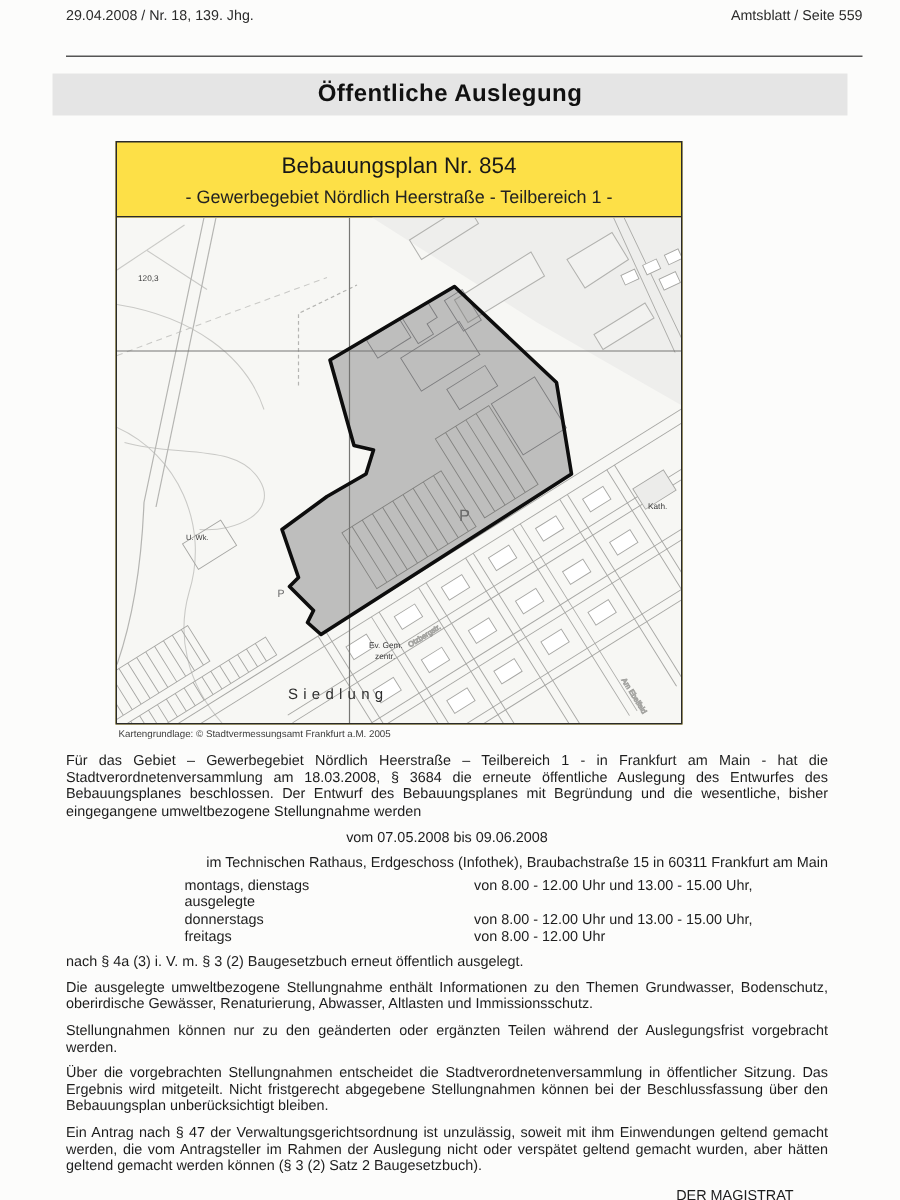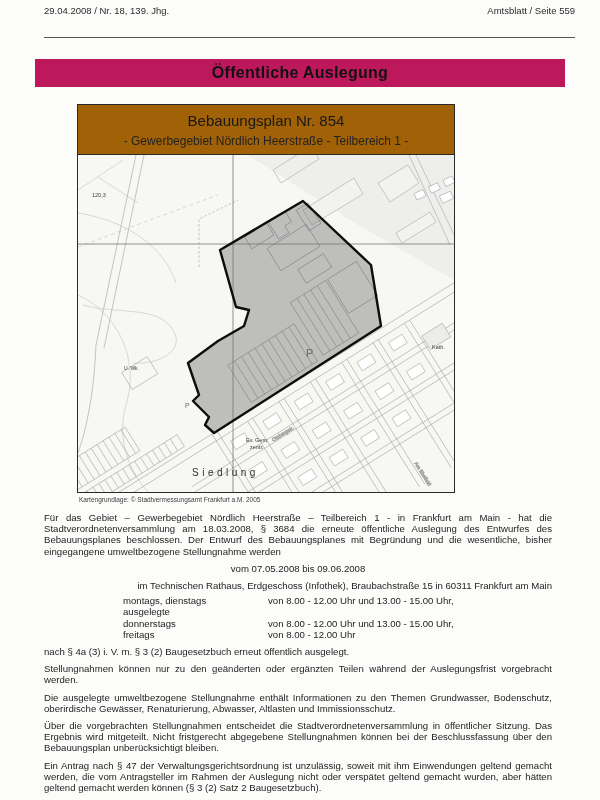--- a/index.html
+++ b/index.html
@@ -6,36 +6,36 @@
   .page{
     width:600px;height:800px;background:#fcfcfb;box-sizing:border-box;
     padding-top:5px;overflow:hidden;position:relative;
     font-family:"Liberation Sans", sans-serif;color:#1d1d1d;
   }
   .header{
     margin:0 25px 0 44px;display:flex;justify-content:space-between;
     font-size:9.5px;color:#2b2b2b;padding-bottom:21px;border-bottom:1px solid #555;
   }
   .banner{
-    margin:21px 35px 0;height:28px;background:#be185d;
+    margin:11px 35px 0;height:28px;background:#e5e5e5;
     display:flex;align-items:center;justify-content:center;
     font-size:16px;font-weight:bold;letter-spacing:.3px;color:#111;
   }
-  .plan-box{margin:17px 0 0 77px;width:376px;border:1px solid #2a2a2a;background:#a16207;}
+  .plan-box{margin:17px 0 0 77px;width:376px;border:1px solid #2a2a2a;background:#fde047;}
   .plan-title{padding:7px 0 6px;text-align:center;border-bottom:1px solid #2a2a2a;}
   .pt-main{font-size:15px;margin:0 0 5px;font-weight:normal;color:#181818;}
   .pt-sub{font-size:12px;color:#222;}
   svg.map{display:block;}
   .caption{margin:3px 0 0 79px;font-size:6.5px;color:#3c3c3c;}
   .bodytext{margin:9px 48px 0 44px;font-size:9.6px;line-height:11.2px;color:#1d1d1d;}
   .bodytext p{margin:0 0 6px;text-align:justify;}
   .center-line{text-align:center;margin:0 0 6px;}
   .center-line b{font-weight:normal;}
   .sched{margin:0 0 6px 79px;}
-  .sched-row{display:flex;}
+  .sched-row{display:flex;gap:48px;}
   .sched-days{width:145px;flex:none;}
   .sig{text-align:right;padding-right:23px;margin-top:9px;line-height:11.2px;}
   .maplabel{fill:#3a3a3a;}
 </style>
 </head>
 <body>
 
 <div class="page">
 
   <div class="header">
@@ -204,22 +204,22 @@
         <span class="sched-days">donnerstags</span>
         <span>von 8.00 - 12.00 Uhr und 13.00 - 15.00 Uhr,</span>
       </div>
       <div class="sched-row">
         <span class="sched-days">freitags</span>
         <span>von 8.00 - 12.00 Uhr</span>
       </div>
     </div>
 
     <p>nach § 4a (3) i. V. m. § 3 (2) Baugesetzbuch erneut öffentlich ausgelegt.</p>
+    <p>Die ausgelegte umweltbezogene Stellungnahme enthält Informationen zu den Themen Grundwasser, Bodenschutz, oberirdische Gewässer, Renaturierung, Abwasser, Altlasten und Immissionsschutz.</p>
     <p>Stellungnahmen können nur zu den geänderten oder ergänzten Teilen während der Auslegungsfrist vorgebracht werden.</p>
-    <p>Die ausgelegte umweltbezogene Stellungnahme enthält Informationen zu den Themen Grundwasser, Bodenschutz, oberirdische Gewässer, Renaturierung, Abwasser, Altlasten und Immissionsschutz.</p>
     <p>Über die vorgebrachten Stellungnahmen entscheidet die Stadtverordnetenversammlung in öffentlicher Sitzung. Das Ergebnis wird mitgeteilt. Nicht fristgerecht abgegebene Stellungnahmen können bei der Beschlussfassung über den Bebauungsplan unberücksichtigt bleiben.</p>
     <p>Ein Antrag nach § 47 der Verwaltungsgerichtsordnung ist unzulässig, soweit mit ihm Einwendungen geltend gemacht werden, die vom Antragsteller im Rahmen der Auslegung nicht oder verspätet geltend gemacht wurden, aber hätten geltend gemacht werden können (§ 3 (2) Satz 2 Baugesetzbuch).</p>
 
     <div class="sig">
       <div>DER MAGISTRAT</div>
       <div>Stadtplanungsamt</div>
     </div>
   </div>
 
 </div>

